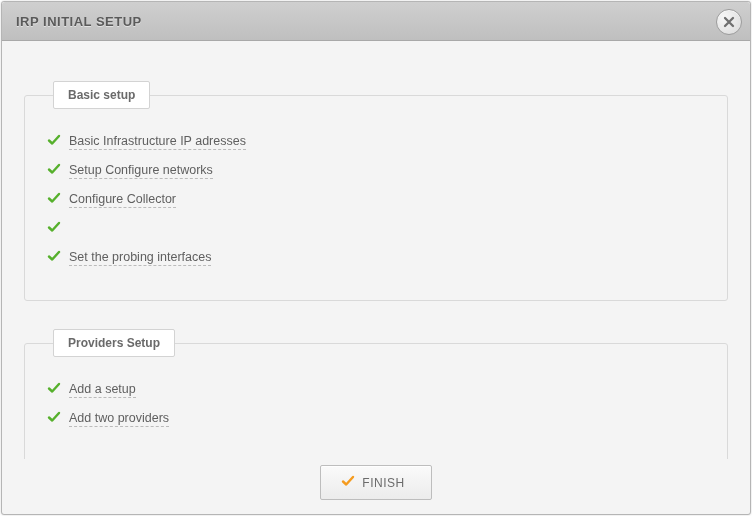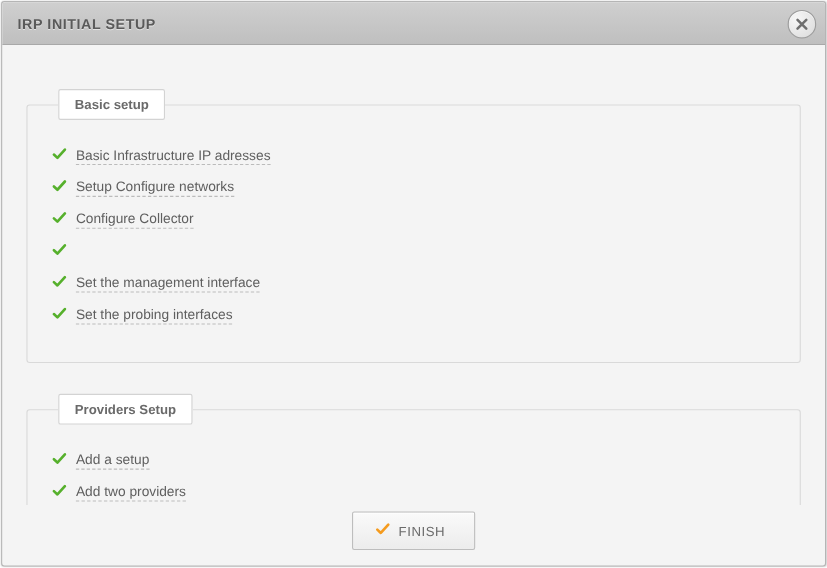--- a/index.html
+++ b/index.html
@@ -170,28 +170,20 @@
                 <path d="M2 7.5 L5.2 10.5 L12 3" fill="none" stroke="#56b02c" stroke-width="2.4" stroke-linecap="round" stroke-linejoin="round"></path>
               </svg>
           </span>
         </li>
         <li>
           <span class="check">
             <svg width="14" height="14" viewBox="0 0 14 14">
                 <path d="M2 7.5 L5.2 10.5 L12 3" fill="none" stroke="#56b02c" stroke-width="2.4" stroke-linecap="round" stroke-linejoin="round"></path>
               </svg>
           </span>
-          <span class="label">Set the management interface</span>
-        </li>
-        <li>
-          <span class="check">
-            <svg width="14" height="14" viewBox="0 0 14 14">
-                <path d="M2 7.5 L5.2 10.5 L12 3" fill="none" stroke="#56b02c" stroke-width="2.4" stroke-linecap="round" stroke-linejoin="round"></path>
-              </svg>
-          </span>
           <span class="label">Set the probing interfaces</span>
         </li>
       </ul>
     </fieldset>
 
     <fieldset class="group">
       <legend>Providers Setup</legend>
       <ul class="steps">
         <li>
           <span class="check">

